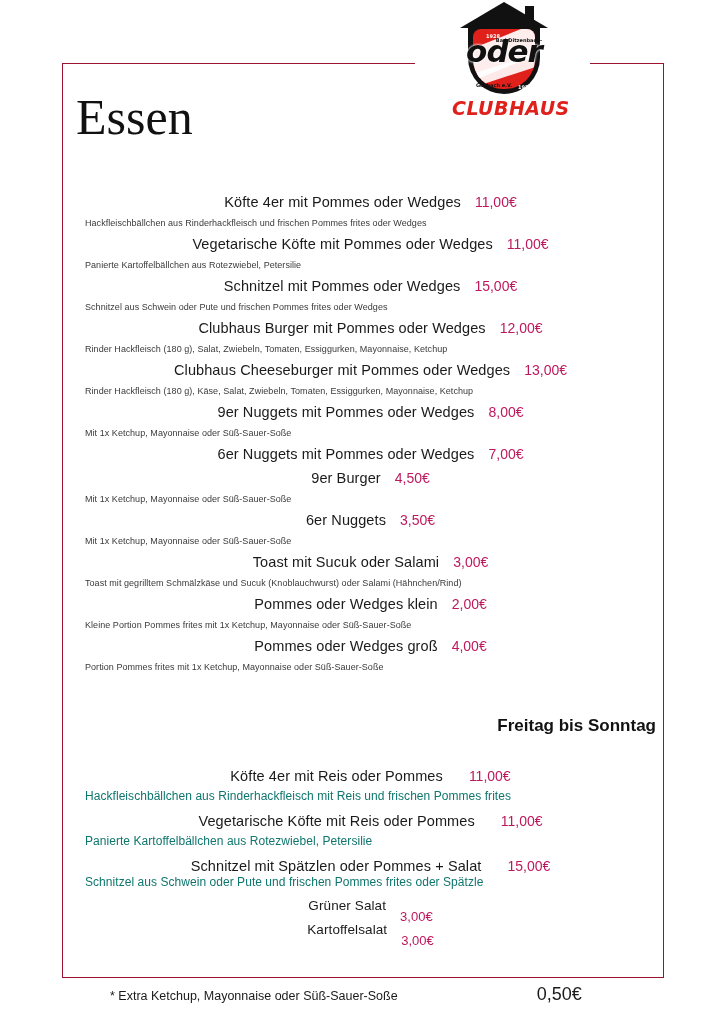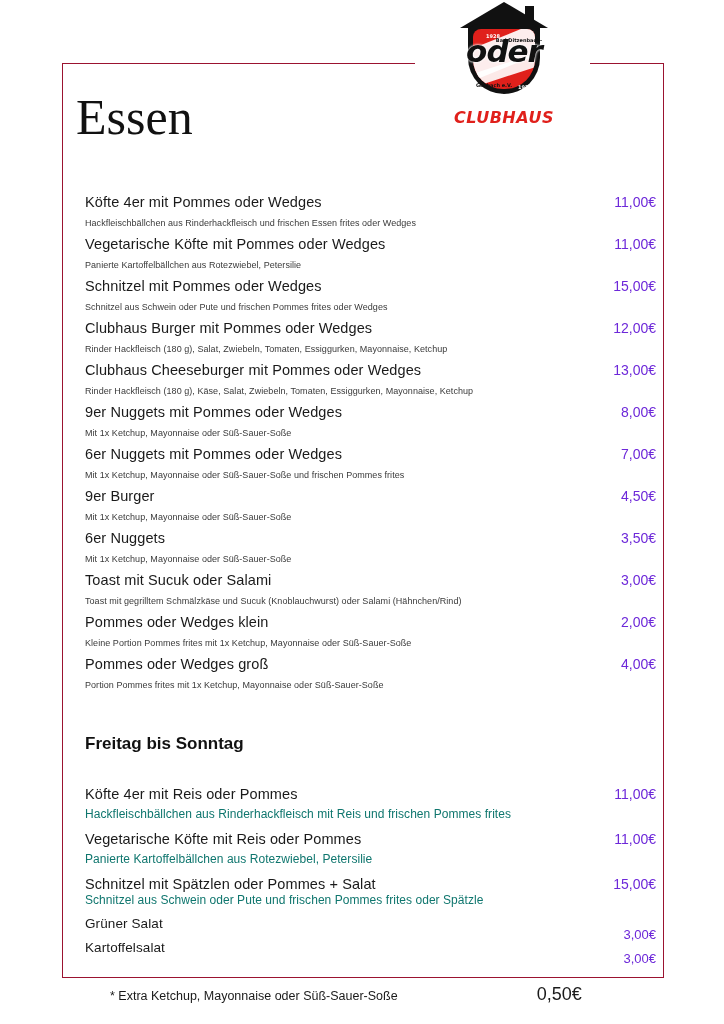--- a/index.html
+++ b/index.html
@@ -122,25 +122,25 @@
     color: #111111;
     line-height: 1.05;
     z-index: 6;
     white-space: nowrap;
   }
   #logo-place { right: 6px; top: 36px; text-align: right; }
   #logo-club  { left: 16px; bottom: 8px; }
   #logo-y1 { left: 26px; top: 32px; color: #ffffff; font-size: 5px; }
   #logo-y2 { right: 16px; bottom: 6px; color: #ffffff; font-size: 5px; }
   #logo-caption {
-    margin-top: 12px;
+    margin-top: 1px;
     font-family: "DejaVu Sans", sans-serif;
     font-style: italic;
     font-weight: bold;
-    font-size: 16px;
+    font-size: 19px;
     color: #e0201b;
     letter-spacing: .5px;
   }
 
   
   .frame-line { position: absolute; background: #9b1330; }
   #frame-top-left   { left: 62px;  top: 63px;  width: 353px; height: 1px; }
   #frame-top-right  { left: 590px; top: 63px;  width: 73px;  height: 1px; }
   #frame-left       { left: 62px;  top: 63px;  width: 1px;   height: 915px; }
   #frame-right      { left: 663px; top: 63px;  width: 1px;   height: 915px; }
@@ -161,50 +161,51 @@
   
   #menu {
     position: absolute;
     left: 85px;
     top: 186px;
     width: 571px;
   }
   .row {
     display: flex;
     align-items: baseline;
-    justify-content: space-between;
+    justify-content: center;
   }
   .item-name {
     font-size: 14.5px;
     color: #1a1a1a;
     letter-spacing: .1px;
   }
   .item-price {
     font-size: 14px;
-    color: #6d28d9;
+    color: #be185d;
     white-space: nowrap;
     text-align: right;
     padding-left: 14px;
   }
   .item-desc {
     font-size: 9px;
     color: #3a3a3a;
     letter-spacing: .05px;
   }
   .entry { margin-bottom: 0px; }
   .entry .row { padding-top: 8px; }
   .entry .item-desc { padding-top: 8px; }
 
   
   #section-weekend-title {
     font-size: 17px;
     font-weight: bold;
     color: #111111;
     margin-top: 44px;
     margin-bottom: 22px;
+    text-align: right;
   }
   .entry.wide .item-desc {
     font-size: 12px;
     color: #0f766e;
     padding-top: 5px;
   }
   .entry.wide .row { padding-top: 10px; gap: 12px; }
   .entry.tight .item-desc { padding-top: 1px; }
 
   .entry.salad .row { padding-top: 9px; }
@@ -261,21 +262,21 @@
 
 <div id="page-title">Essen</div>
 
 <div id="menu">
 
   <div class="entry">
     <div class="row">
       <span class="item-name">Köfte 4er mit  Pommes oder Wedges</span>
       <span class="item-price">11,00€</span>
     </div>
-    <div class="item-desc">Hackfleischbällchen aus Rinderhackfleisch und frischen Essen frites oder Wedges</div>
+    <div class="item-desc">Hackfleischbällchen aus Rinderhackfleisch und frischen Pommes frites oder Wedges</div>
   </div>
 
   <div class="entry">
     <div class="row">
       <span class="item-name">Vegetarische Köfte mit Pommes oder Wedges</span>
       <span class="item-price">11,00€</span>
     </div>
     <div class="item-desc">Panierte Kartoffelbällchen aus Rotezwiebel, Petersilie</div>
   </div>
 
@@ -309,21 +310,20 @@
       <span class="item-price">8,00€</span>
     </div>
     <div class="item-desc">Mit 1x Ketchup, Mayonnaise oder Süß-Sauer-Soße</div>
   </div>
 
   <div class="entry">
     <div class="row">
       <span class="item-name">6er Nuggets mit Pommes oder Wedges</span>
       <span class="item-price">7,00€</span>
     </div>
-    <div class="item-desc">Mit 1x Ketchup, Mayonnaise oder Süß-Sauer-Soße und frischen Pommes frites</div>
   </div>
 
   <div class="entry">
     <div class="row">
       <span class="item-name">9er Burger</span>
       <span class="item-price">4,50€</span>
     </div>
     <div class="item-desc">Mit 1x Ketchup, Mayonnaise oder Süß-Sauer-Soße</div>
   </div>
 

